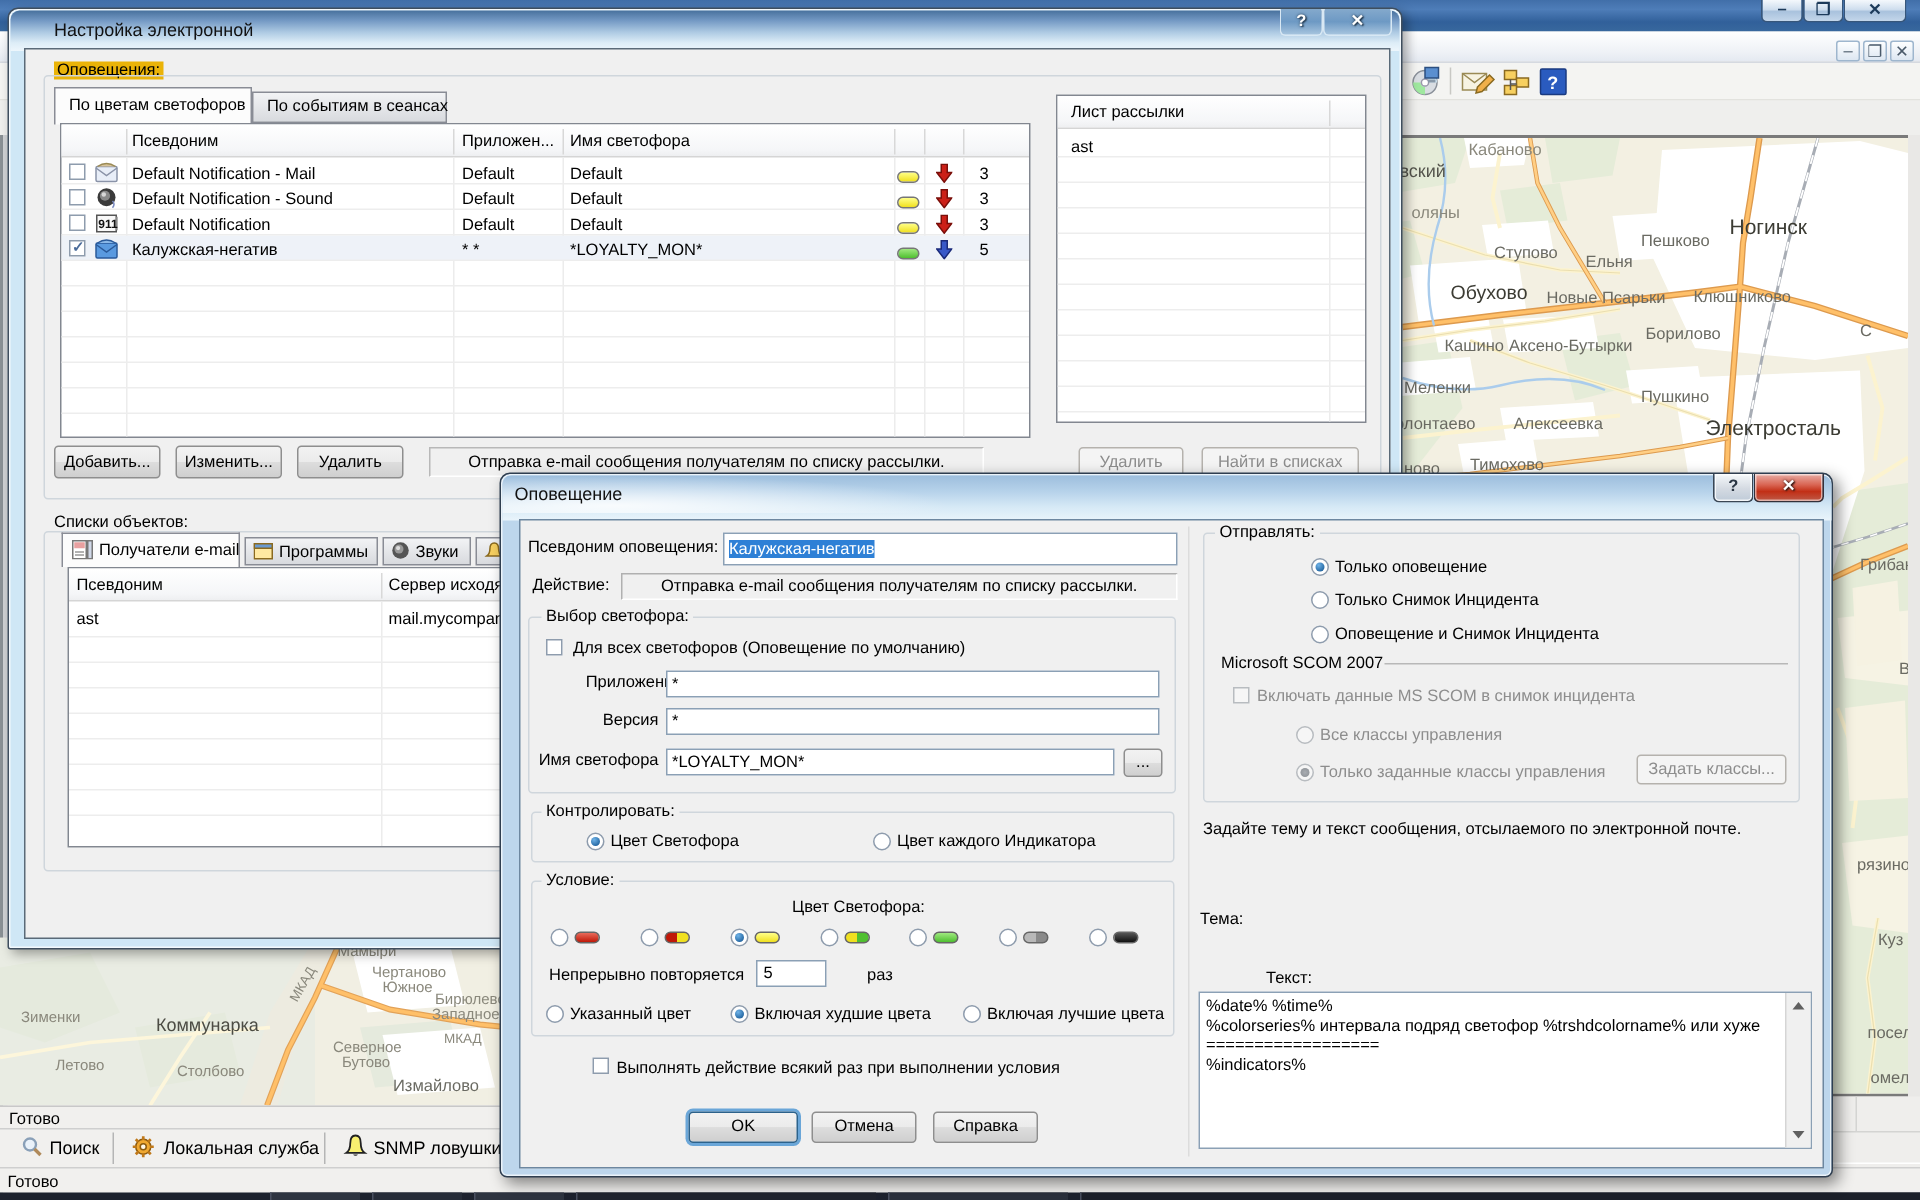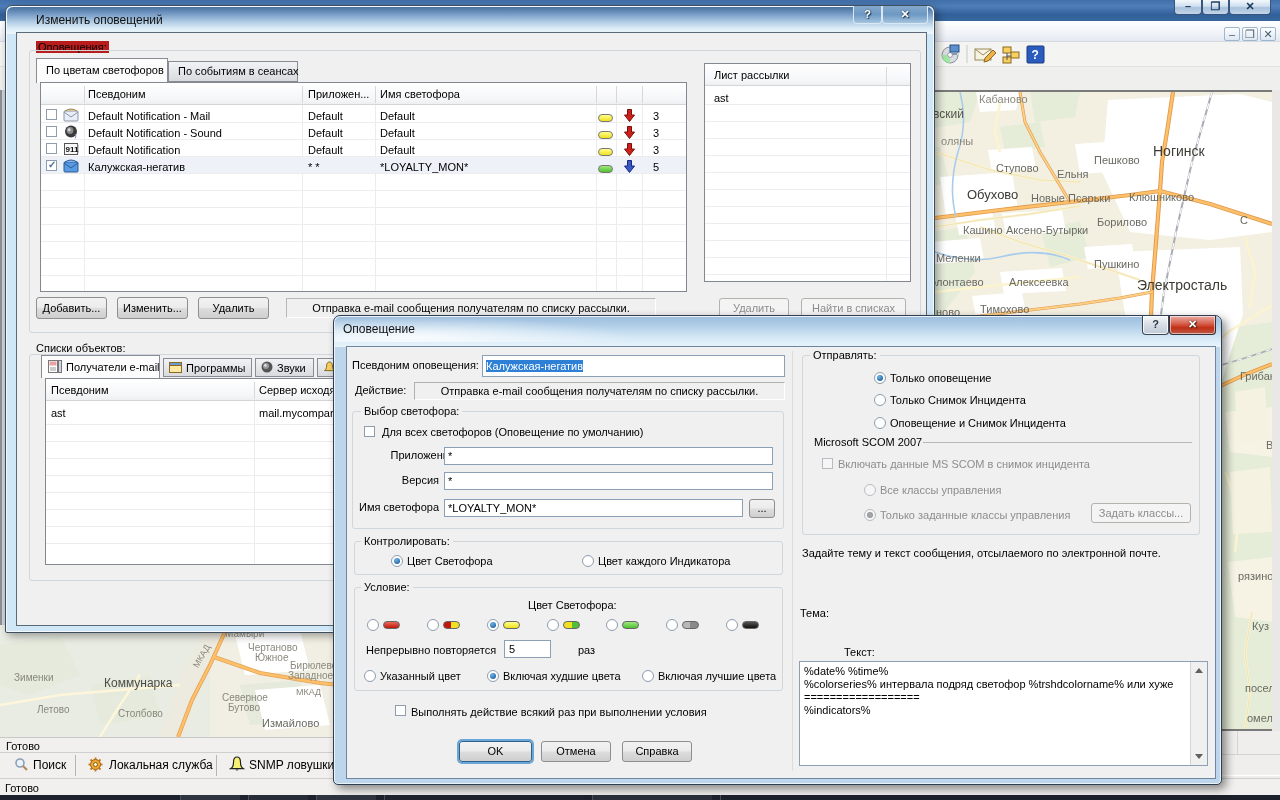--- a/index.html
+++ b/index.html
@@ -315,26 +315,26 @@
     <div class="abs" style="left:384px;top:0;width:200px;height:5px;background:#20242e;border-left:1px solid #4a5060;"></div>
     <div class="abs" style="left:592px;top:0;width:120px;height:5px;background:#2a303c;border-left:1px solid #4a5060;"></div>
     <div class="abs" style="left:720px;top:0;width:560px;height:5px;background:#1c202a;border-left:1px solid #4a5060;"></div>
   </div>
 
   <div class="abs" id="dlg1" style="left:5px;top:5px;width:930px;height:628px;border-radius:7px 7px 2px 2px;
        border:1px solid #3f4e5e;background:#cfe7f6;
        box-shadow:inset 0 0 0 1px rgba(255,255,255,.75), 3px 3px 8px rgba(0,0,0,.35);">
     <div class="abs" style="left:1px;top:1px;width:926px;height:27px;border-radius:6px 6px 0 0;
        background:linear-gradient(180deg,#48719d 0%,#7499c4 25%,#b0cce4 55%,#ddedf7 80%,#edf6fc 100%);"></div>
-    <span class="abs" style="left:30px;top:7px;font-size:12px;color:#111;">Изменить оповещений</span>
+    <span class="abs" style="left:30px;top:7px;font-size:12px;color:#111;">Настройка электронной</span>
     <div class="abs" style="left:847px;top:0;width:29px;height:18px;border:1px solid #d8e8f4;border-top:none;border-radius:0 0 4px 4px;background:linear-gradient(180deg,#84a9cc,#6d99c4 50%,#a6c4de);text-align:center;color:#fff;font-weight:bold;line-height:16px;text-shadow:0 0 2px #243a50, 1px 1px 1px #243a50;">?</div>
     <div class="abs" style="left:876px;top:0;width:46px;height:18px;border:1px solid #d8e8f4;border-top:none;border-radius:0 0 4px 4px;background:linear-gradient(180deg,#84a9cc,#6d99c4 50%,#a6c4de);text-align:center;color:#fff;font-weight:bold;line-height:16px;text-shadow:0 0 2px #243a50, 1px 1px 1px #243a50;">✕</div>
     <div class="abs" id="dlg1c" style="left:10px;top:26px;width:911px;height:594px;background:#f0f0f0;border:1px solid #5a6a78;">
 
-      <span class="lbl" style="left:19px;top:8px;background:#b91c1c;padding:0 2px;">Оповещения:</span>
+      <span class="lbl" style="left:19px;top:8px;background:#eab308;padding:0 2px;">Оповещения:</span>
       <div class="abs gb" style="left:12px;top:17px;width:892px;height:283px;"></div>
 
       <div class="abs" style="left:151px;top:28px;width:130px;height:21px;border:1px solid #898c95;background:linear-gradient(180deg,#f2f3f5,#d8dade);"></div>
       <span class="lbl" style="left:161px;top:32px;">По событиям в сеансах</span>
       <div class="abs" style="left:19px;top:25px;width:132px;height:25px;border:1px solid #898c95;border-bottom:none;background:#fcfcfc;"></div>
       <span class="lbl" style="left:29px;top:31px;">По цветам светофоров</span>
 
       <div class="abs" style="left:23px;top:49px;width:647px;height:210px;background:#fff;border:1px solid #828790;">
         <div class="abs" style="left:0;top:0;width:645px;height:22px;background:linear-gradient(180deg,#ffffff,#f5f6f8 80%,#eeeff1);border-bottom:1px solid #d5d5d5;"></div>
         <span class="lbl" style="left:47px;top:5px;">Псевдоним</span>

